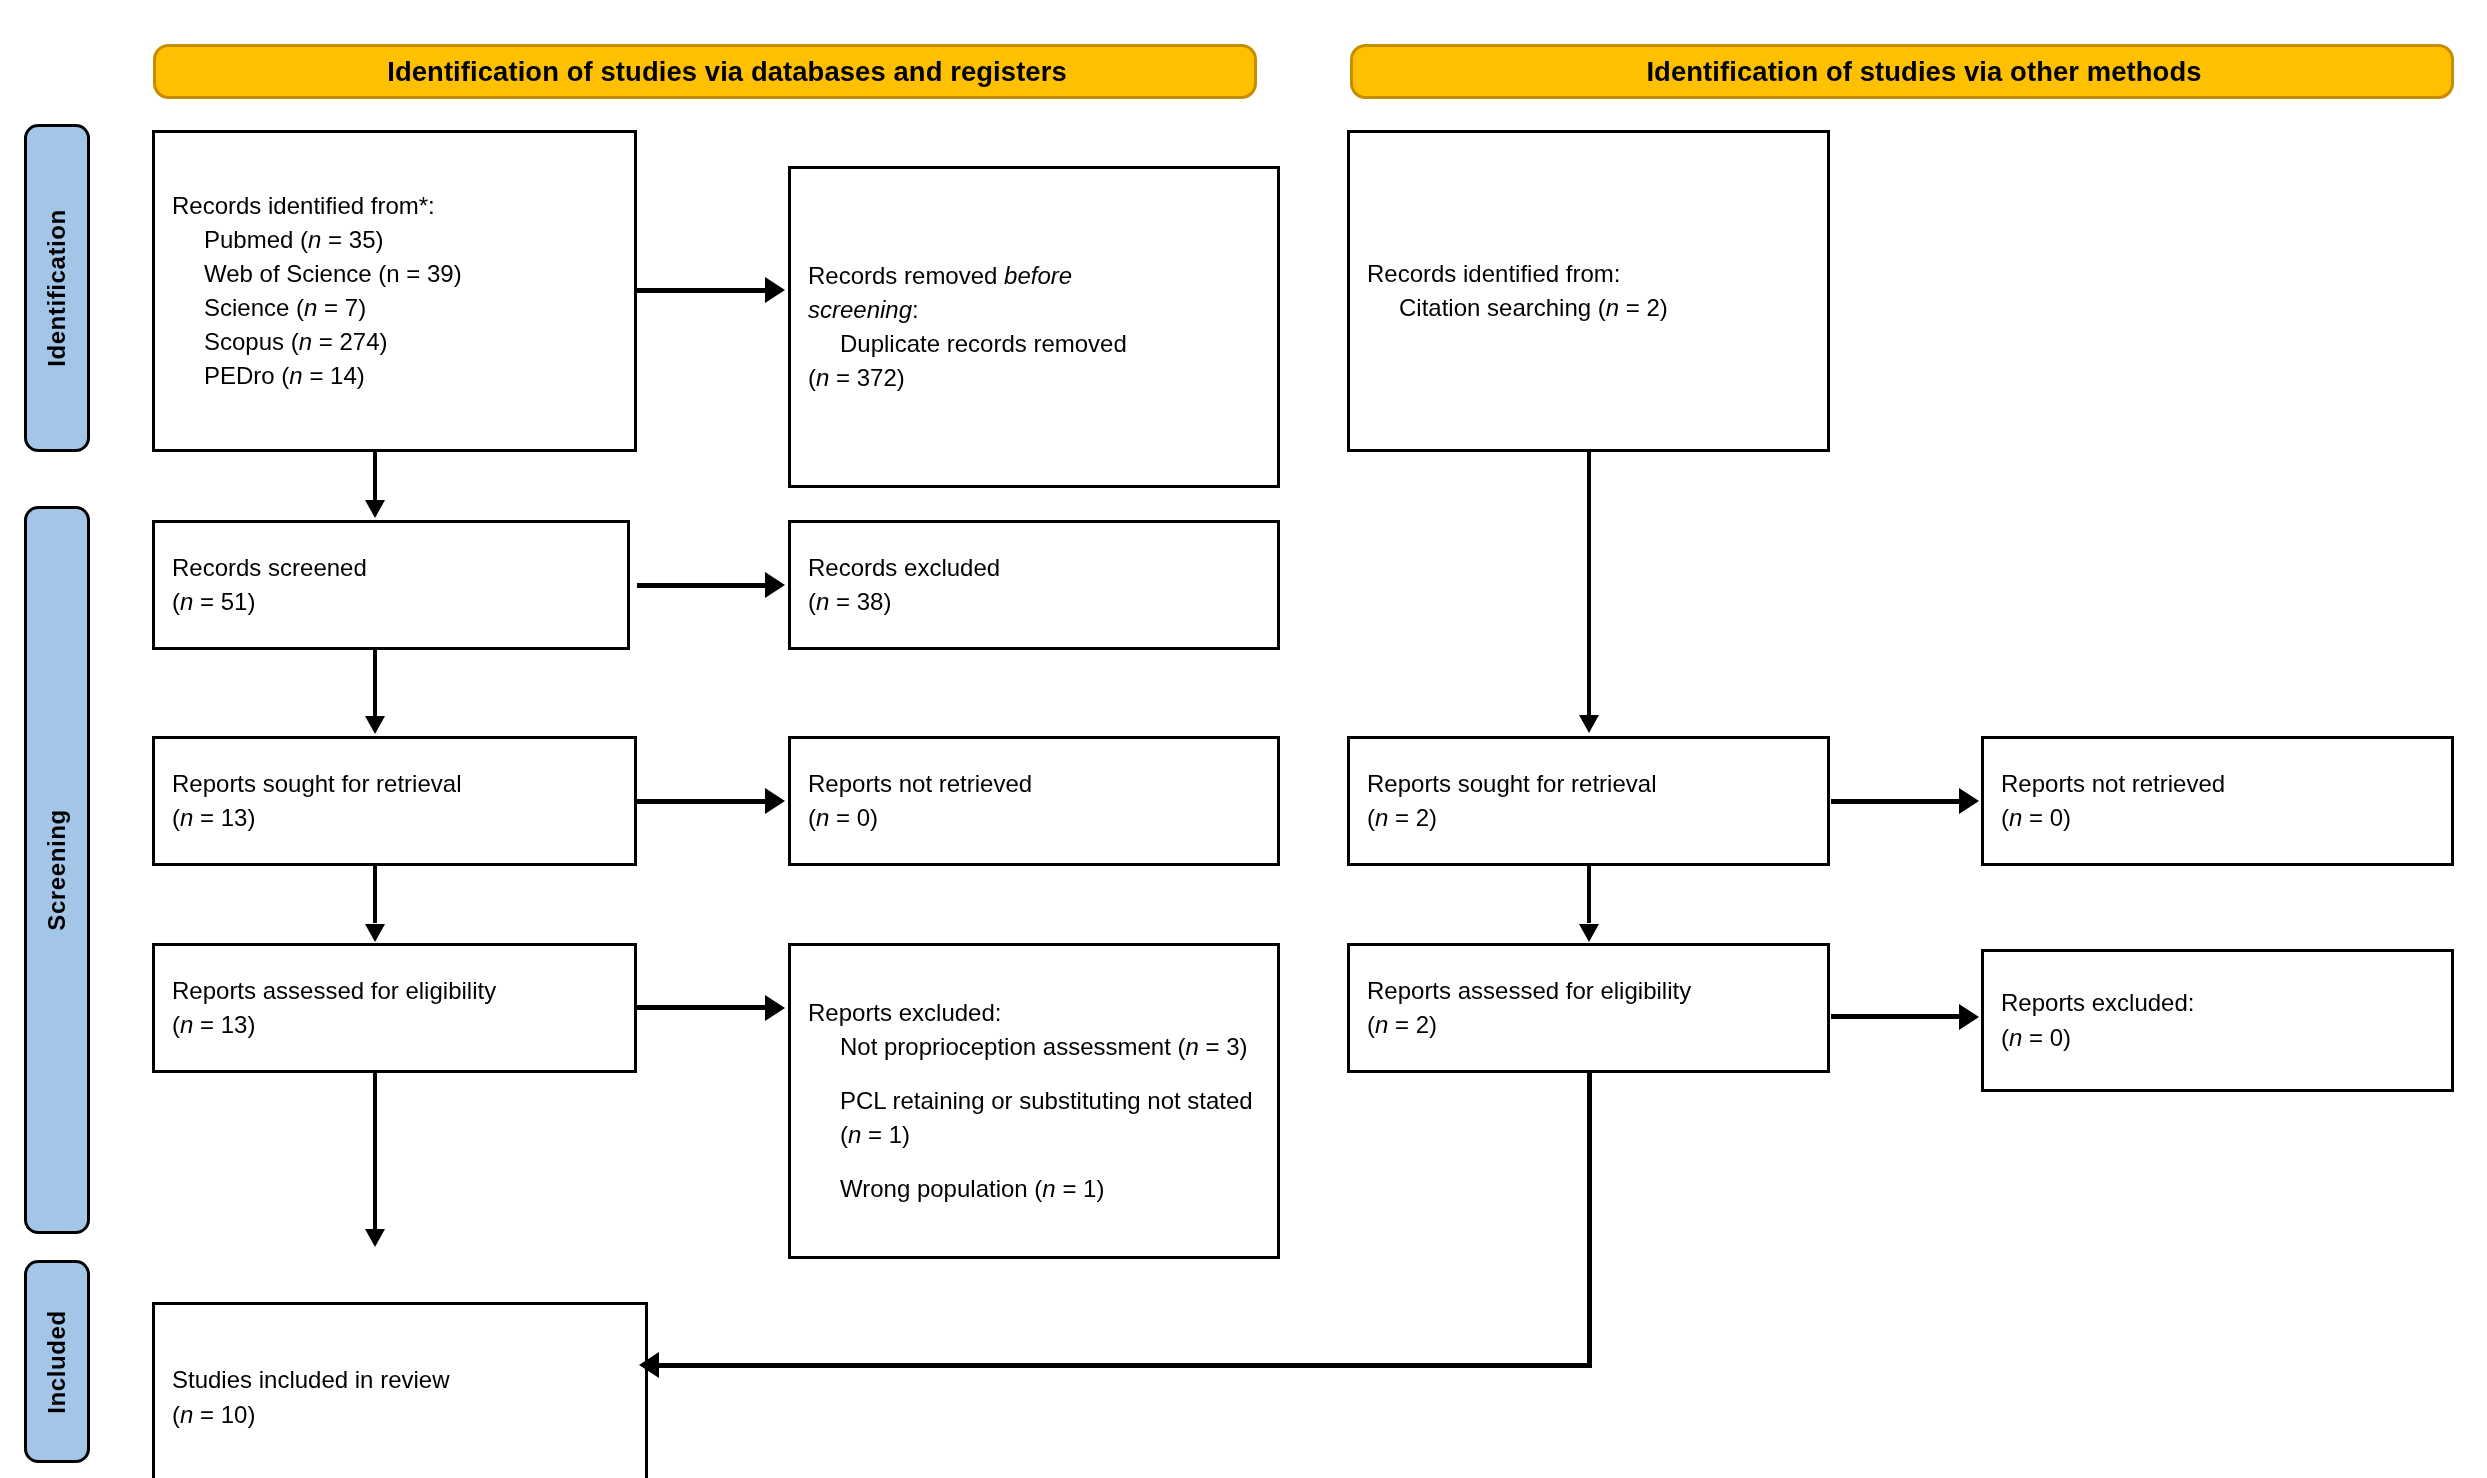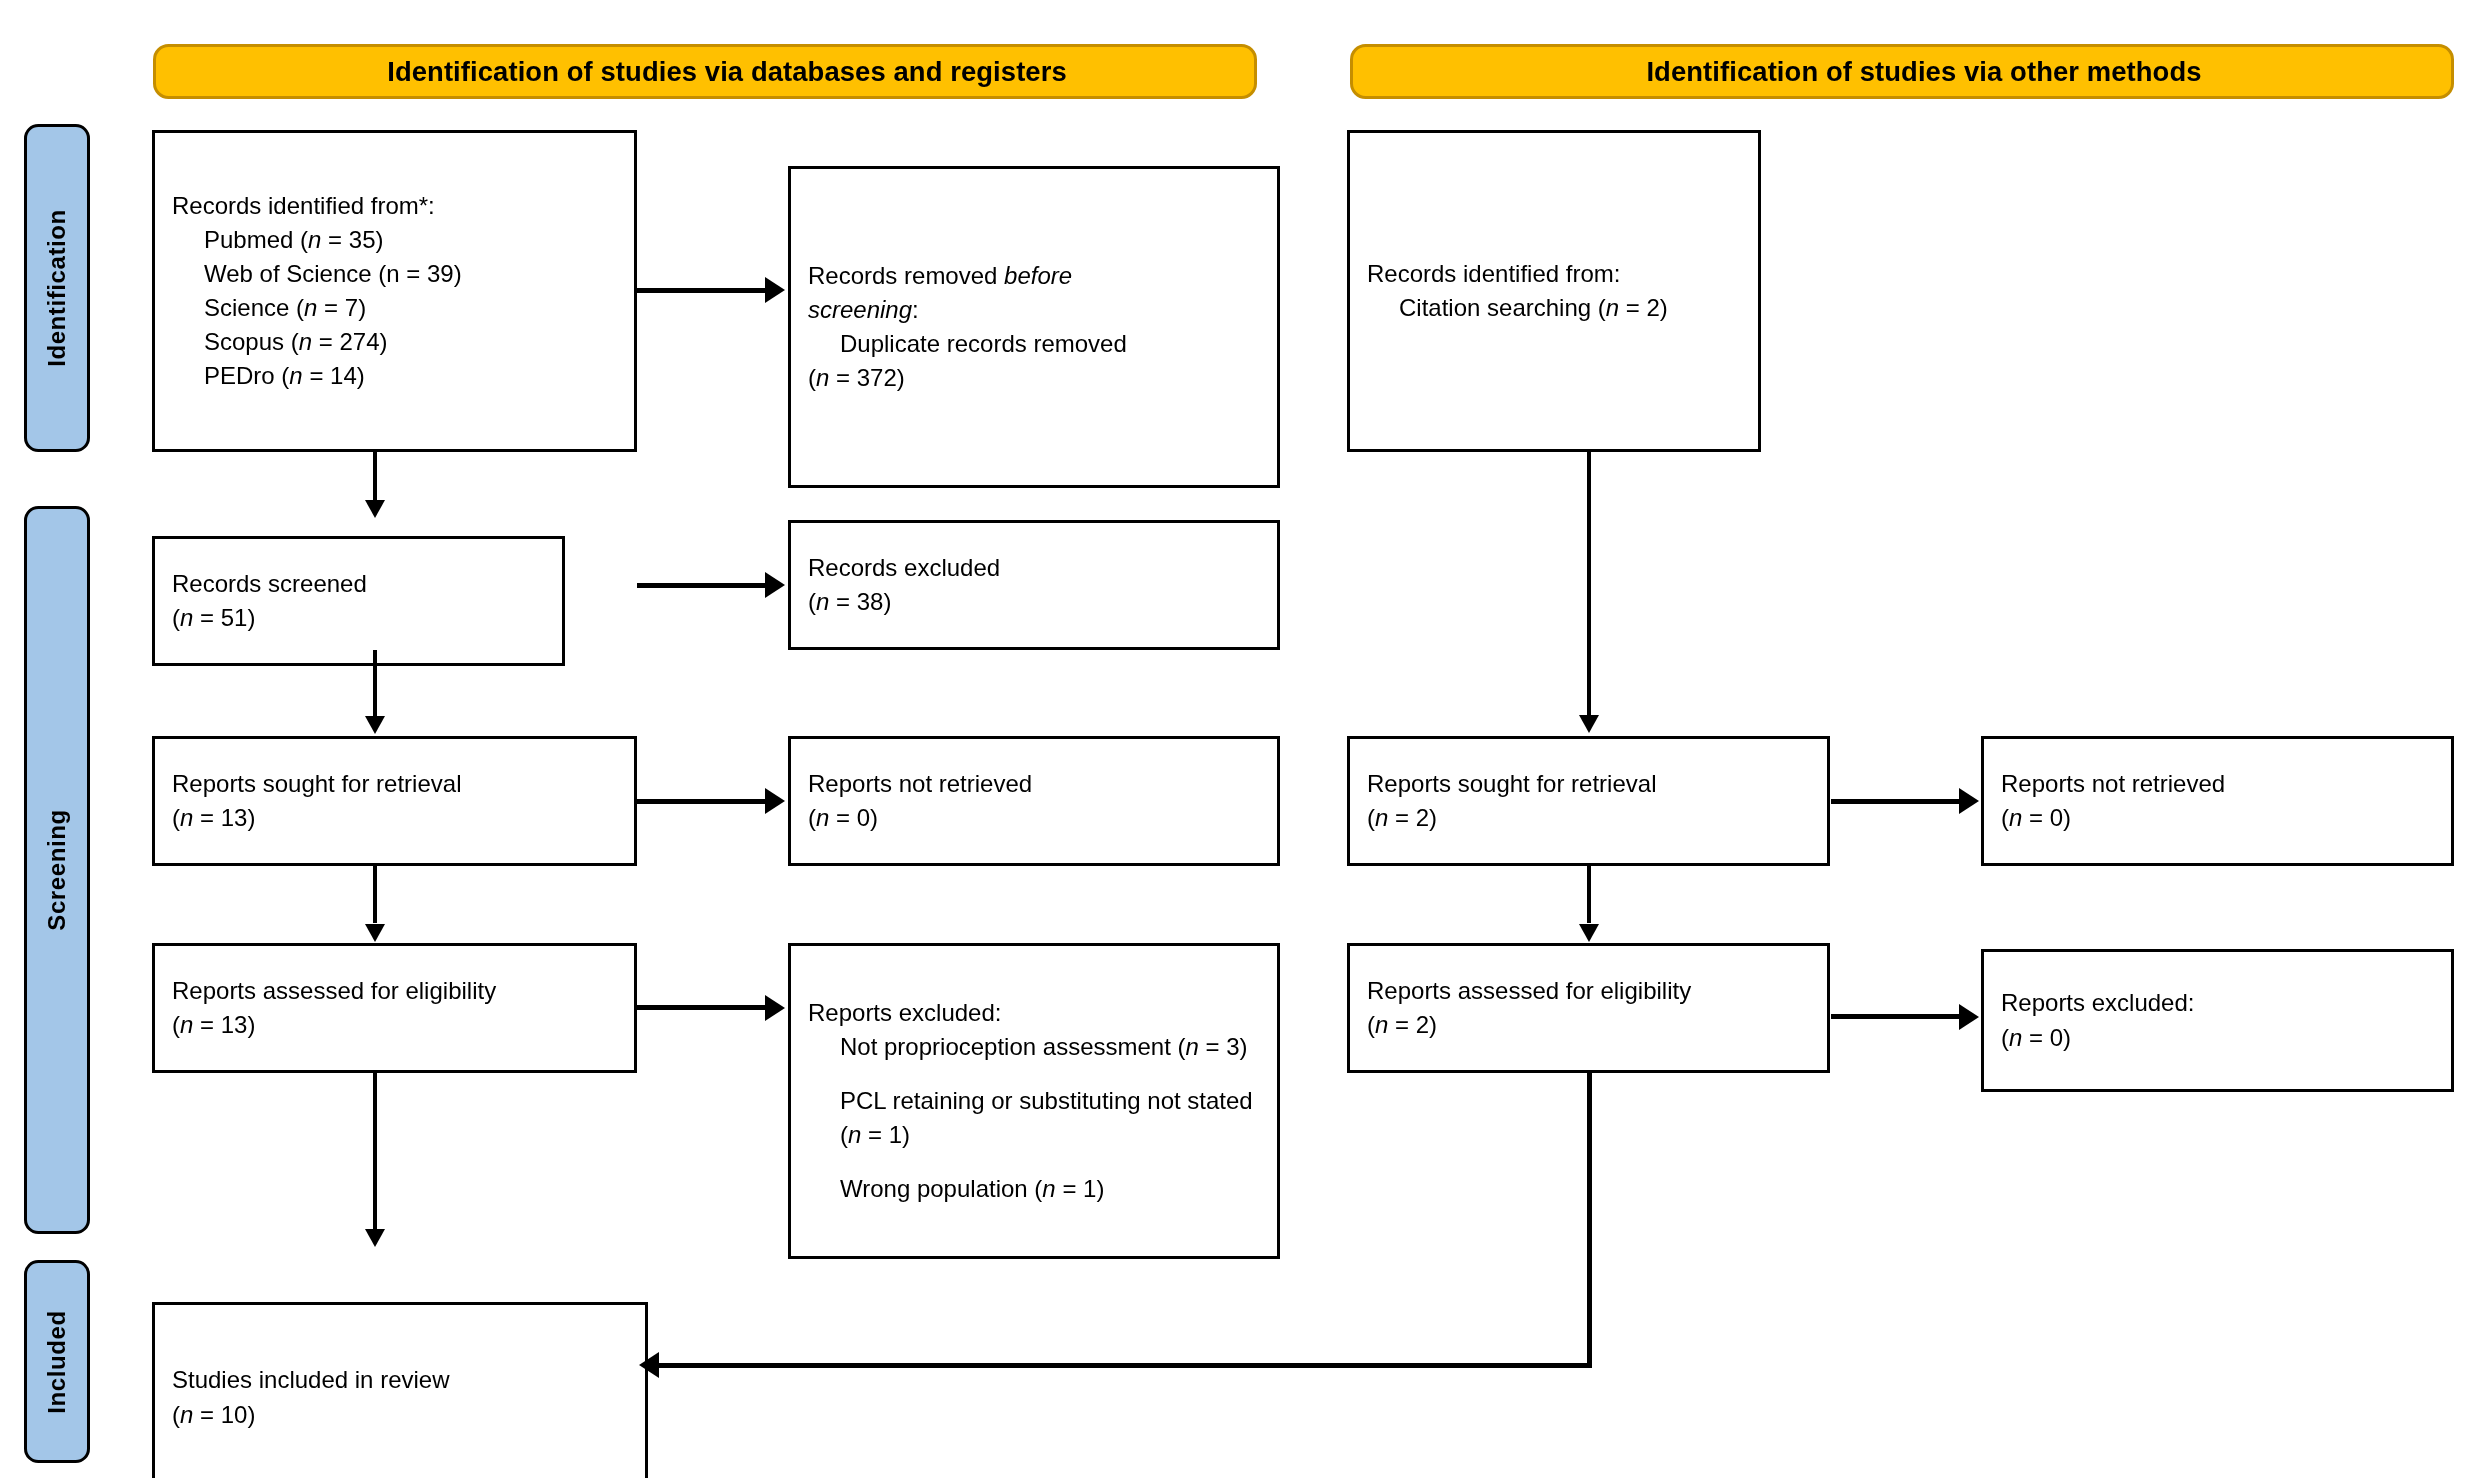--- a/index.html
+++ b/index.html
@@ -124,21 +124,21 @@
 
   <div class="node" style="left:788px;top:130px;width:492px;height:322px;margin-top:36px;">
     <div class="txt">
       <span class="ln"><span>Records removed </span><i>before</i></span>
       <span class="ln"><i>screening</i><span>:</span></span>
       <span class="ind"><span>Duplicate records removed</span></span>
       <span class="ln">(<i>n</i> = <span>372</span>)</span>
     </div>
   </div>
 
-  <div class="node" style="left:152px;top:536px;width:413px;height:130px;">
+  <div class="node" style="left:152px;top:520px;width:478px;height:130px;">
     <div class="txt">
       <span class="ln">Records screened</span>
       <span class="ln">(<i>n</i> = <span>51</span>)</span>
     </div>
   </div>
 
   <div class="node" style="left:788px;top:520px;width:492px;height:130px;">
     <div class="txt">
       <span class="ln">Records excluded</span>
       <span class="ln">(<i>n</i> = <span>38</span>)</span>
@@ -176,21 +176,21 @@
       <span class="ind">
         <span>PCL retaining or substituting not stated</span> (<i>n</i> = <span>1</span>)
       </span>
       <span class="gap"></span>
       <span class="ind">
         <span>Wrong population</span> (<i>n</i> = <span>1</span>)
       </span>
     </div>
   </div>
 
-  <div class="node" style="left:1347px;top:130px;width:414px;height:322px;">
+  <div class="node" style="left:1347px;top:130px;width:483px;height:322px;">
     <div class="txt">
       <span class="ln">Records identified from:</span>
       <span class="ind">
         <span>Citation searching</span> (<i>n</i> = <span>2</span>)
       </span>
     </div>
   </div>
 
   <div class="node" style="left:1347px;top:736px;width:483px;height:130px;">
     <div class="txt">

